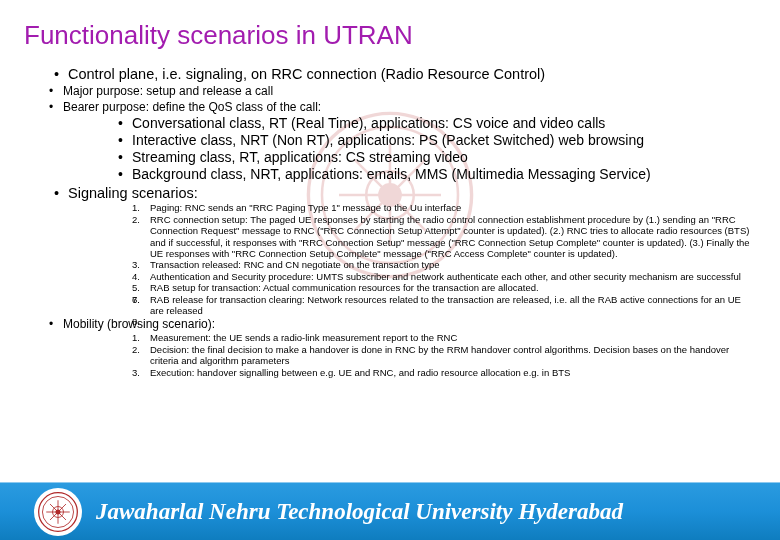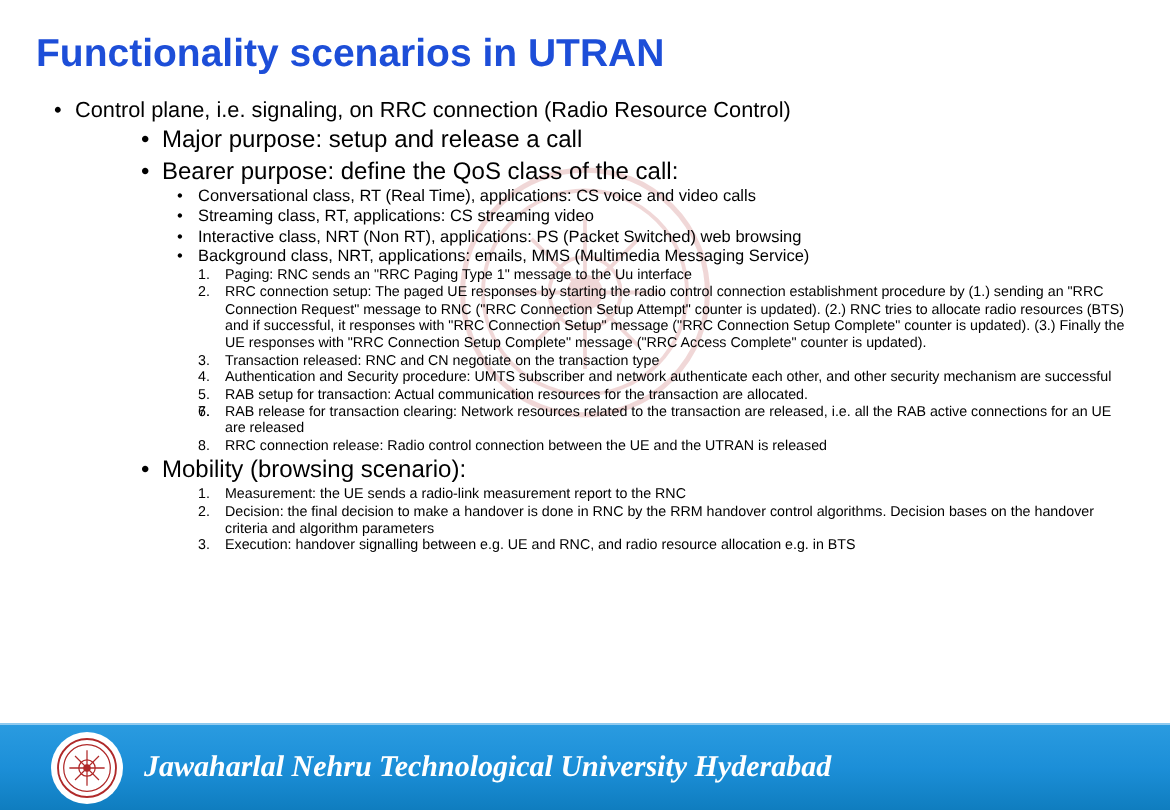--- a/index.html
+++ b/index.html
@@ -23,51 +23,51 @@
   }
   .watermark svg { width: 100%; height: 100%; }
   .content {
     position: relative;
     padding: 20px 24px 0 24px;
     height: 482px;
     overflow: hidden;
   }
   h1 {
     font-size: 26px;
-    font-weight: bold;
-    color: #1d4ed8;
+    font-weight: normal;
+    color: #a21caf;
     margin-bottom: 14px;
   }
   ul, ol { list-style: none; }
   li { position: relative; color: #000; }
   .dot::before {
     content: "•";
     position: absolute;
     left: -14px;
     top: 0;
   }
-  .lvl1 { font-size: 14.5px; margin-left: 26px; margin-top: 2px; line-height: 1.25; }
-  .lvl2 { font-size: 16px;   margin-left: 84px; margin-top: 1px; line-height: 1.25; }
-  .lvl3 { font-size: 11px;  margin-left: 108px; margin-top: 0;   line-height: 1.2; }
+  .lvl1 { font-size: 14.5px; margin-left: 44px; margin-top: 2px; line-height: 1.25; }
+  .lvl2 { font-size: 12px;   margin-left: 39px; margin-top: 1px; line-height: 1.25; }
+  .lvl3 { font-size: 14px;  margin-left: 108px; margin-top: 0;   line-height: 1.2; }
   .lvl3n { font-size: 9.5px; margin-left: 108px; margin-top: 0;   line-height: 1.2; padding-left: 18px; position: relative; }
   .lvl3n .num { position: absolute; left: 0; top: 0; }
   .footer {
     position: absolute;
     left: 0;
     bottom: 0;
     width: 780px;
     height: 58px;
     background: linear-gradient(180deg, #2a9be0 0%, #1c8fd8 50%, #0f7dbf 100%);
     display: flex;
     align-items: center;
     padding-left: 96px;
     color: #fff;
     font-family: Georgia, 'Times New Roman', serif;
     font-style: italic;
-    font-size: 20px;
+    font-size: 23px;
     font-weight: 600;
     border-top: 1px solid #8dc9ef;
   }
   .footer-seal {
     position: absolute;
     left: 34px;
     top: 5px;
     width: 48px;
     height: 48px;
     background: #fff;
@@ -93,31 +93,32 @@
   </svg>
 </div>
 
 <div class="content">
   <h1>Functionality scenarios in UTRAN</h1>
   <ul id="root-list">
       <li class="lvl1 dot">Control plane, i.e. signaling, on RRC connection (Radio Resource Control)</li>
       <li class="lvl2 dot">Major purpose: setup and release a call</li>
       <li class="lvl2 dot">Bearer purpose: define the QoS class of the call:</li>
       <li class="lvl3 dot">Conversational class, RT (Real Time), applications: CS voice and video calls</li>
+      <li class="lvl3 dot">Interactive class, NRT (Non RT), applications: PS (Packet Switched) web browsing</li>
       <li class="lvl3 dot">Streaming class, RT, applications: CS streaming video</li>
-      <li class="lvl3 dot">Interactive class, NRT (Non RT), applications: PS (Packet Switched) web browsing</li>
       <li class="lvl3 dot">Background class, NRT, applications: emails, MMS (Multimedia Messaging Service)</li>
+      <li class="lvl1 dot">Signaling scenarios:</li>
       <li class="lvl3n"><span class="num">1.</span><span>Paging: RNC sends an "RRC Paging Type 1" message to the Uu interface</span></li>
       <li class="lvl3n"><span class="num">2.</span><span>RRC connection setup: The paged UE responses by starting the radio control connection establishment procedure by (1.) sending an "RRC Connection Request" message to RNC ("RRC Connection Setup Attempt" counter is updated). (2.) RNC tries to allocate radio resources (BTS) and if successful, it responses with "RRC Connection Setup" message ("RRC Connection Setup Complete" counter is updated). (3.) Finally the UE responses with "RRC Connection Setup Complete" message ("RRC Access Complete" counter is updated).</span></li>
       <li class="lvl3n"><span class="num">3.</span><span>Transaction released: RNC and CN negotiate on the transaction type</span></li>
       <li class="lvl3n"><span class="num">4.</span><span>Authentication and Security procedure: UMTS subscriber and network authenticate each other, and other security mechanism are successful</span></li>
       <li class="lvl3n"><span class="num">5.</span><span>RAB setup for transaction: Actual communication resources for the transaction are allocated.</span></li>
       <li class="lvl3n"><span class="num">6.</span></li>
       <li class="lvl3n"><span class="num">7.</span><span>RAB release for transaction clearing: Network resources related to the transaction are released, i.e. all the RAB active connections for an UE are released</span></li>
-      <li class="lvl3n"><span class="num">8.</span><span>RRC connection release: Radio control connection between the UE and the UTRAN is released</span></li>
+      <li class="lvl3n"><span class="num">8.</span></li>
       <li class="lvl2 dot">Mobility (browsing scenario):</li>
       <li class="lvl3n"><span class="num">1.</span><span>Measurement: the UE sends a radio-link measurement report to the RNC</span></li>
       <li class="lvl3n"><span class="num">2.</span><span>Decision: the final decision to make a handover is done in RNC by the RRM handover control algorithms. Decision bases on the handover criteria and algorithm parameters</span></li>
       <li class="lvl3n"><span class="num">3.</span><span>Execution: handover signalling between e.g. UE and RNC, and radio resource allocation e.g. in BTS</span></li>
     </ul>
 </div>
 
 <div class="footer">
   <div class="footer-seal">
     <svg viewBox="0 0 100 100">

